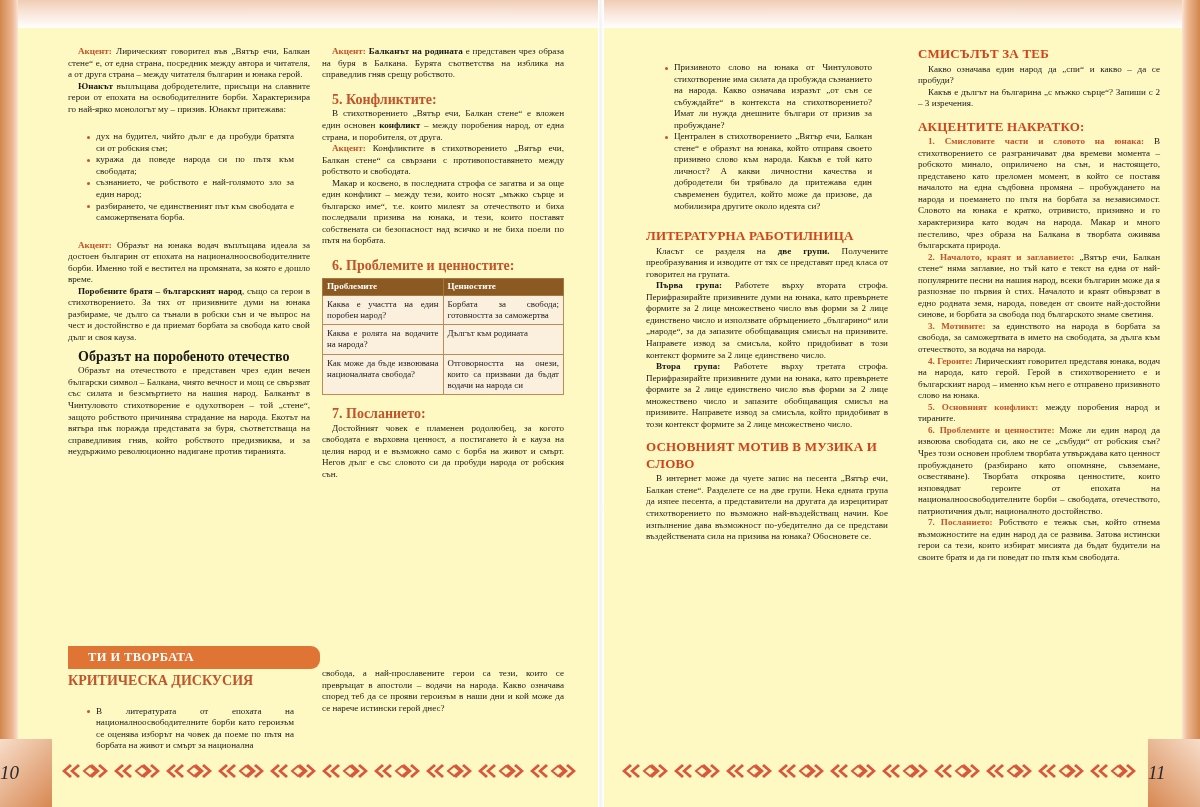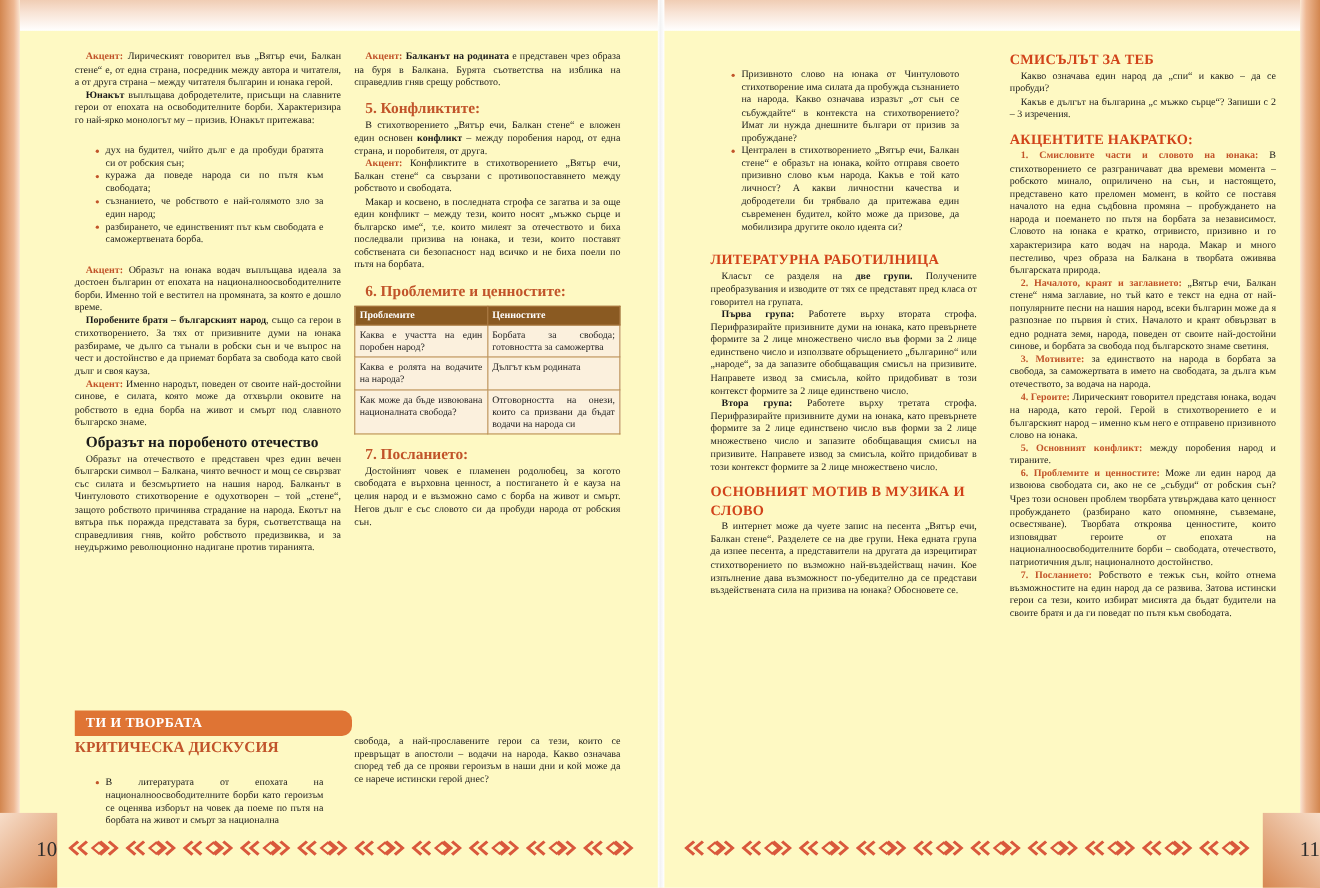--- a/index.html
+++ b/index.html
@@ -41,21 +41,22 @@
   }
 
   
   .page-num-block {
     position: absolute;
     bottom: 0;
     width: 52px; height: 68px;
     background: linear-gradient(to bottom right, #f3cdb2, #d98b58);
     display: flex;
     align-items: center;
-    justify-content: flex-end;
+    justify-content: flex-start;
+    font-style: italic;
   }
   .page-num-block.left  { left: 0;  background: linear-gradient(135deg,#f7ddc9,#d78852); }
   .page-num-block.right { right: 0; background: linear-gradient(225deg,#f7ddc9,#d78852); }
   .page-num {
     font-size: 19px;
     color: #2b2b2b;
     font-family: "Liberation Serif", serif;
   }
 
   
@@ -170,21 +171,21 @@
   }
 
   
   .banner {
     margin-top: 10px;
     background: #df7434;
     color: #ffffff;
     font-weight: bold;
     font-size: 12.5px;
     letter-spacing: .4px;
-    padding: 4px 0 4px 10px;
+    padding: 4px 0 4px 20px;
     border-radius: 0 9px 9px 0;
     width: 252px;
     box-sizing: border-box;
   }
   .banner-wide {
     position: absolute;
     left: 68px; top: 636px;
     width: 252px;
   }
 </style>
@@ -202,21 +203,20 @@
     <p class="para"><span class="accent-lead">Акцент:</span><span> Лирическият говорител във „Вятър ечи, Балкан стене“ е, от една страна, посредник между автора и читателя, а от друга страна – между читателя българин и юнака герой.</span></p>
     <p class="para"><b class="bd">Юнакът</b><span> въплъщава добродетелите, присъщи на славните герои от епохата на освободителните борби. Характеризира го най-ярко монологът му – призив. Юнакът притежава:</span></p>
     <ul class="bul">
       <li>дух на будител, чийто дълг е да пробуди братята си от робския сън;</li>
       <li>куража да поведе народа си по пътя към свободата;</li>
       <li>съзнанието, че робството е най-голямото зло за един народ;</li>
       <li>разбирането, че единственият път към свободата е саможертвената борба.</li>
     </ul>
     <p class="para"><span class="accent-lead">Акцент:</span><span> Образът на юнака водач въплъщава идеала за достоен българин от епохата на националноосвободителните борби. Именно той е вестител на промяната, за която е дошло време.</span></p>
     <p class="para"><b class="bd">Поробените братя – българският народ</b><span>, също са герои в стихотворението. За тях от призивните думи на юнака разбираме, че дълго са тънали в робски сън и че въпрос на чест и достойнство е да приемат борбата за свобода като свой дълг и своя кауза.</span></p>
-    <p class="para"><span class="accent-lead">Акцент:</span><span> Именно народът, поведен от своите най-достойни синове, е силата, която може да отхвърли оковите на робството в една борба на живот и смърт под славното българско знаме.</span></p>
     <h3 class="subhead black">Образът на поробеното отечество</h3>
     <p class="para">Образът на отечеството е представен чрез един вечен български символ – Балкана, чиято вечност и мощ се свързват със силата и безсмъртието на нашия народ. Балканът в Чинтуловото стихотворение е одухотворен – той „стене“, защото робството причинява страдание на народа. Екотът на вятъра пък поражда представата за буря, съответстваща на справедливия гняв, който робството предизвиква, и за неудържимо революционно надигане против тиранията.</p>
   </div>
 
   <div class="banner banner-wide">ТИ И ТВОРБАТА</div>
 
   <div class="col" id="colB1" style="top:668px; left:68px; width:242px;">
     <h3 class="subhead" style="text-indent:0">КРИТИЧЕСКА ДИСКУСИЯ</h3>
     <ul class="bul">
       <li>В литературата от епохата на националноосвободителните борби като героизъм се оценява изборът на човек да поеме по пътя на борбата на живот и смърт за национална</li>

